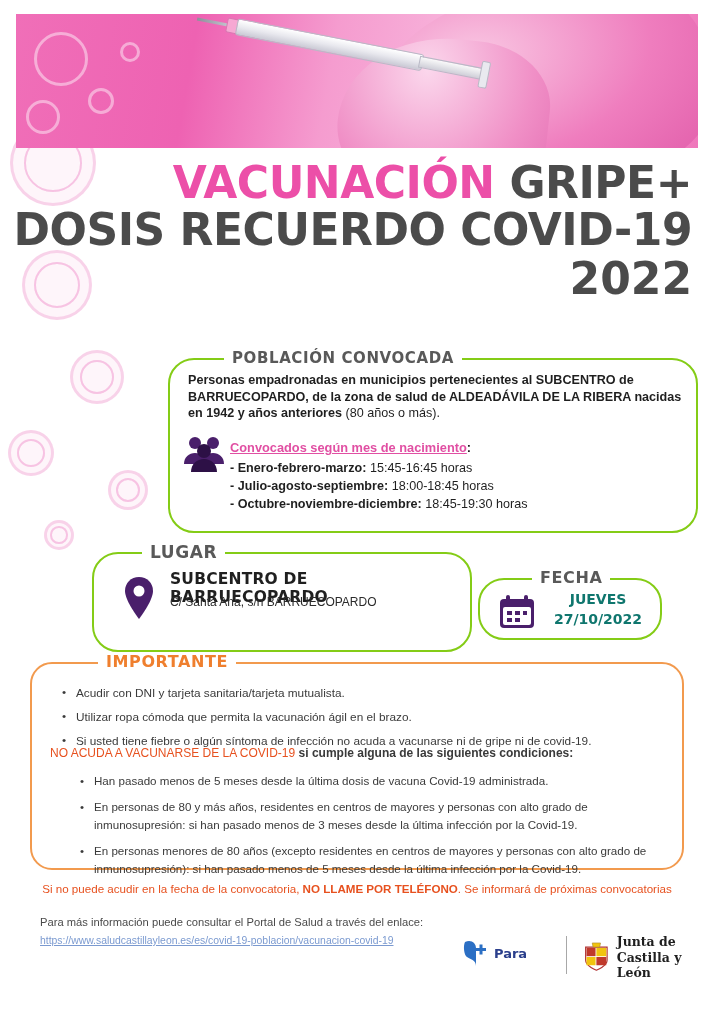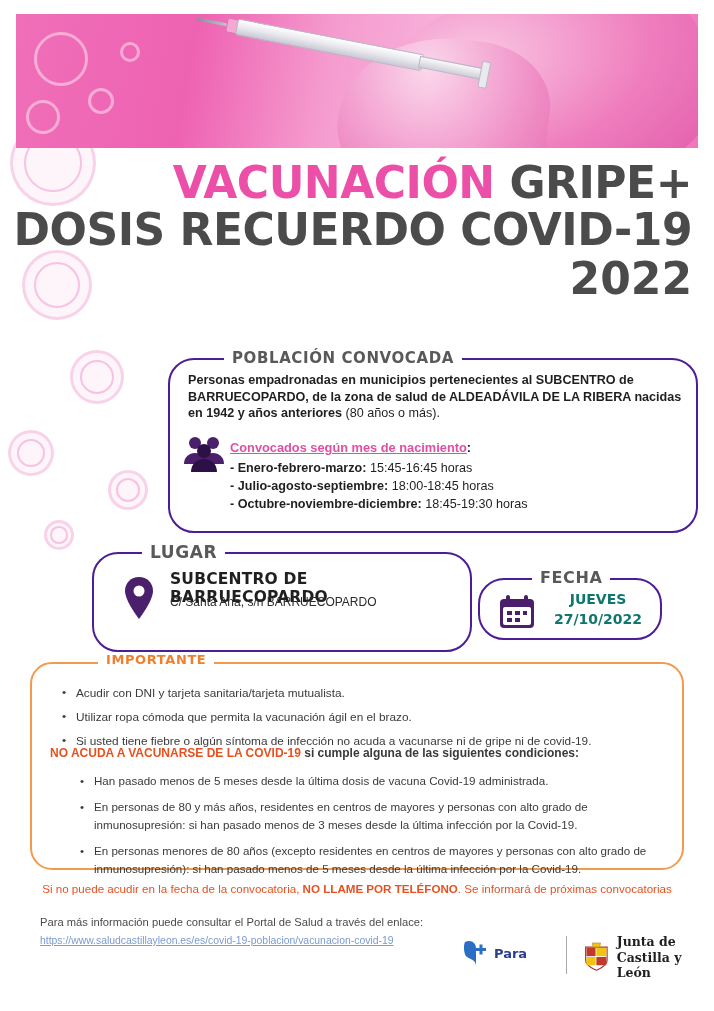--- a/index.html
+++ b/index.html
@@ -119,21 +119,21 @@
     font-family: "DejaVu Sans", sans-serif;
     font-weight: bold;
     font-size: 44px;
     color: #4b4b4b;
     line-height: 1.2;
   }
 
   
   .box {
     position: absolute;
-    border: 2px solid #4c1d95;
+    border: 2px solid #84cc16;
     border-radius: 26px;
     background: #ffffff;
   }
   .box-label {
     position: absolute;
     background: #ffffff;
     padding: 0 8px;
     font-family: "DejaVu Sans", sans-serif;
     font-weight: bold;
     letter-spacing: 0.6px;
@@ -193,35 +193,35 @@
     font-size: 14px; color: #0f766e; line-height: 1.42;
   }
   .cal-icon { position: absolute; left: 18px; top: 14px; width: 38px; height: 36px; }
 
   
   #importante {
     left: 30px; top: 662px; width: 654px; height: 208px;
     border-color: #f29a4e; border-radius: 22px;
   }
   #importante-label {
-    left: 66px; top: -12px; color: #ef7f2e; font-size: 13px;
+    left: 66px; top: -12px; color: #ef7f2e; font-size: 16px;
   }
   .imp-bullets { position: absolute; left: 30px; top: 18px; right: 18px; }
   .imp-bullets li {
     list-style: none; position: relative; padding-left: 14px;
     font-size: 11.8px; color: #3a3a3a; line-height: 2.02;
   }
   .imp-bullets li::before {
     content: "\2022"; position: absolute; left: 0; top: -1px; color: #3a3a3a;
   }
   .imp-warn {
     position: absolute; left: 18px; top: 80px; right: 16px;
     font-size: 12px; line-height: 1.5;
   }
-  .imp-warn .red { color: #e7511f; font-weight: bold; text-align: center; }
+  .imp-warn .red { color: #e7511f; font-weight: normal; text-align: center; }
   .imp-warn .blk { color: #3a3a3a; font-weight: bold; }
   .imp-sublist { position: absolute; left: 48px; top: 108px; right: 18px; }
   .imp-sublist li {
     list-style: none; position: relative; padding-left: 14px;
     font-size: 11.6px; color: #3a3a3a; line-height: 1.6; margin-bottom: 7px;
   }
   .imp-sublist li::before {
     content: "\2022"; position: absolute; left: 0; top: 0; color: #3a3a3a;
   }
 

